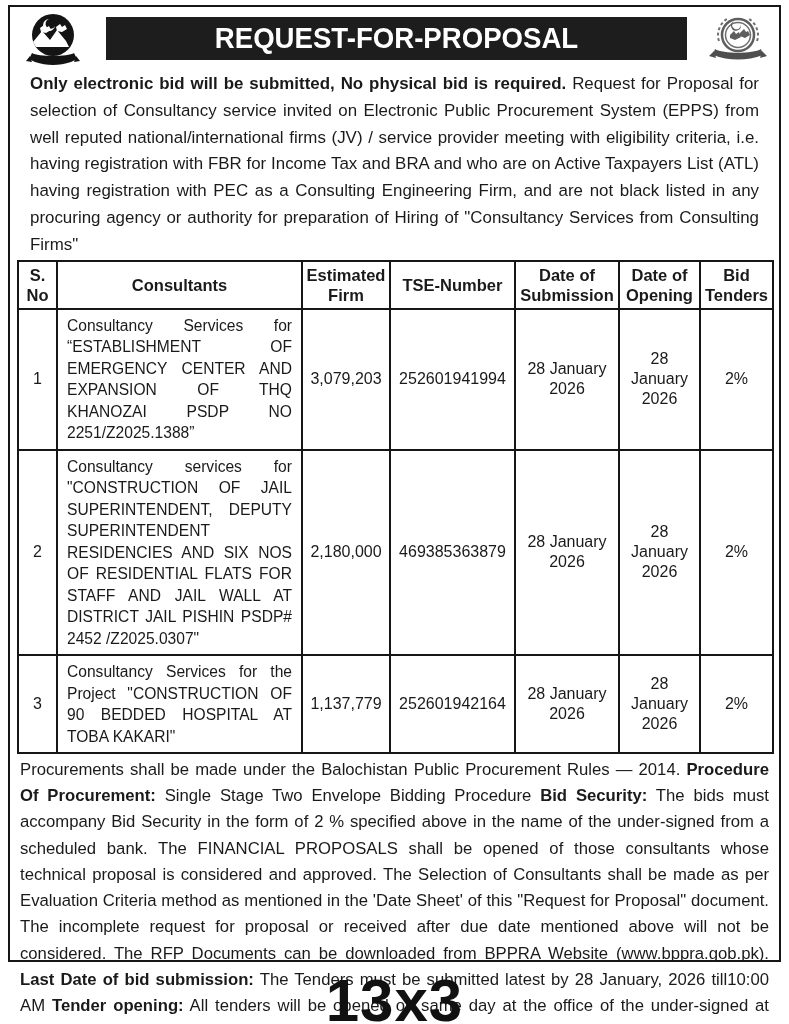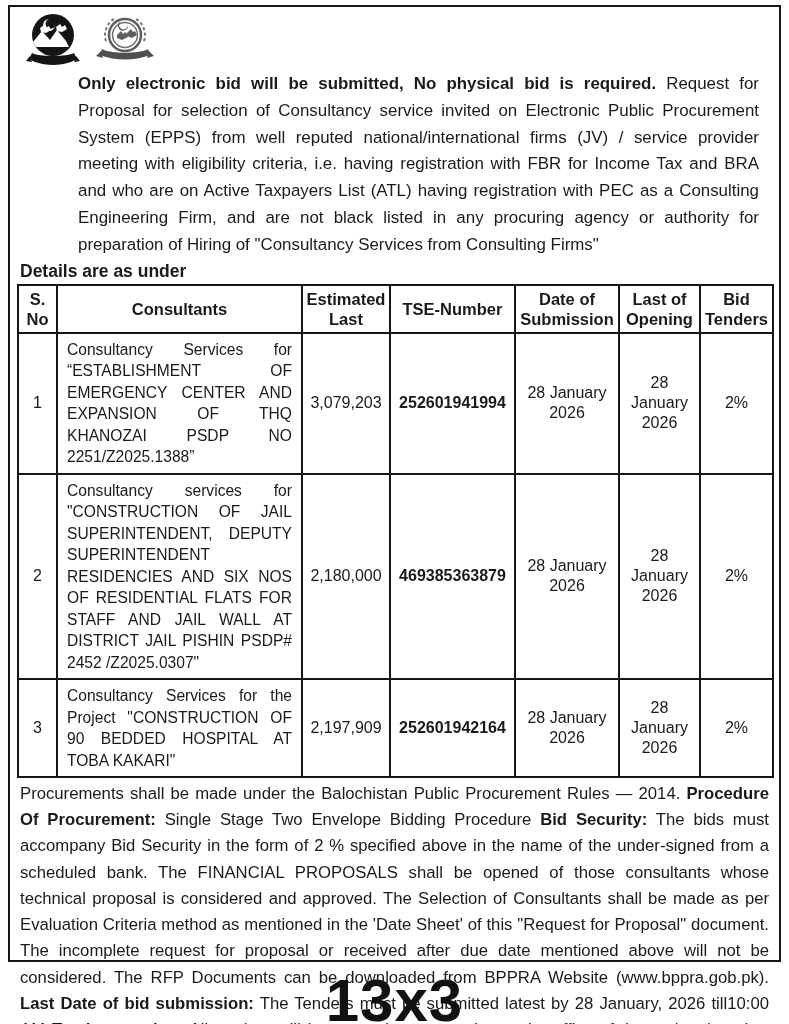--- a/index.html
+++ b/index.html
@@ -15,30 +15,30 @@
   
   .hdr{display:flex;align-items:center;padding:4px 6px 2px 6px;}
   .logo{flex:0 0 auto;line-height:0;}
   .banner{
     flex:1;margin:2px 16px 6px 16px;background:#1d1d1d;color:#fff;
     height:43px;display:flex;align-items:center;justify-content:center;
     font-weight:bold;font-size:30px;letter-spacing:0px;
   }
   .banner span{display:inline-block;transform:scaleX(.92);}
   
-  .intro{padding:0 20px;font-size:16.9px;line-height:26.8px;text-align:justify;margin-left:48px;}
+  .intro{padding:0 20px;font-size:16.9px;line-height:26.8px;text-align:justify;}
   .b{font-weight:bold;}
   .details{padding:0 10px;font-weight:bold;font-size:17.5px;line-height:24px;}
   
   table{border-collapse:collapse;margin:1px 7px 0 7px;table-layout:fixed;width:755px;}
   th,td{border:2px solid #161616;padding:2px 4px;text-align:center;vertical-align:middle;}
   th{font-size:16.5px;line-height:20px;font-weight:bold;padding:3px 2px;}
   td{font-size:16px;line-height:20px;}
   td.desc{text-align:justify;padding:5px 9px;font-size:15.6px;line-height:21.5px;}
-  td.tse{font-weight:bold;border-radius:8px;}
+  td.tse{font-weight:normal;border-radius:8px;}
   
   .terms{padding:3px 10px 0 10px;font-size:16.7px;line-height:26.2px;text-align:justify;}
   
   .size-label{
     position:absolute;left:0;top:966px;width:789px;text-align:center;
     font-weight:bold;font-size:60px;letter-spacing:1px;color:#111;
   }
 </style>
 </head>
 <body>
@@ -50,56 +50,58 @@
       <svg width="74" height="56" viewBox="0 0 74 56">
         <circle cx="37" cy="23" r="21" fill="#141414"></circle>
         <path d="M33 7a6 6 0 1 0 6 7 5 5 0 1 1-6-7z" fill="#fff"></path>
         <path d="M24 16l4-3 2 3 3-2 2 4-5 3-5-1z" fill="#fff"></path>
         <path d="M40 15l4-3 2 3 3-2 2 4-5 3-5-1z" fill="#fff"></path>
         <path d="M17 30l9-11 8 9 7-10 9 11 3 6H20z" fill="#fff"></path>
         <path d="M16 41c6 4 36 4 42 0l3 6-6 3c-12 4-24 4-36 0l-6-3z" fill="#141414"></path>
         <path d="M14 44l-4 5 6 1zM60 44l4 5-6 1z" fill="#141414"></path>
       </svg>
     </span>
+    <div class="banner">
+      <span>REQUEST-FOR-PROPOSAL</span>
+    </div>
     <span class="logo">
       <svg width="70" height="58" viewBox="0 0 70 58">
         <circle cx="35" cy="24" r="16" fill="none" stroke="#5e5e5e" stroke-width="2.5"></circle>
         <circle cx="35" cy="24" r="12.5" fill="none" stroke="#6f6f6f" stroke-width="1.5"></circle>
         <path d="M31 10a5 5 0 1 0 7 4 4.5 4.5 0 1 1-7-4z" fill="#5e5e5e"></path>
         <path d="M27 24l4-4 2 3 3-2 2 5-6 3-5-2z" fill="#5e5e5e"></path>
         <path d="M37 22l4-4 2 3 2-1 2 4-5 3-5-2z" fill="#5e5e5e"></path>
         <path d="M16 30c-3-8 1-18 8-22M54 30c3-8-1-18-8-22" fill="none" stroke="#6f6f6f" stroke-width="2" stroke-dasharray="3 2.5"></path>
         <path d="M12 38c8 5 38 5 46 0l2 6c-16 6-34 6-50 0z" fill="#4f4f4f"></path>
         <path d="M11 40l-5 5 7 2zM59 40l5 5-7 2z" fill="#4f4f4f"></path>
       </svg>
     </span>
   </div>
 
   <div class="intro"><span class="b">Only electronic bid will be submitted, No physical bid is required.</span><span> Request for Proposal for selection of Consultancy service invited on Electronic Public Procurement System (EPPS) from well reputed national/international firms (JV) / service provider meeting with eligibility criteria, i.e. having registration with FBR for Income Tax and BRA and who are on Active Taxpayers List (ATL) having registration with PEC as a Consulting Engineering Firm, and are not black listed in any procuring agency or authority for preparation of Hiring of "Consultancy Services from Consulting Firms"</span></div>
 
-  <div class="details">Details are as under</div>
 
   <table>
     <colgroup>
       <col style="width:39px">
         <col style="width:245px">
         <col style="width:88px">
       <col style="width:125px">
         <col style="width:104px">
         <col style="width:81px">
         <col style="width:73px">
     </colgroup>
     <thead>
       <tr>
         <th>S. No</th>
         <th>Consultants</th>
-        <th>Estimated Last</th>
+        <th>Estimated Firm</th>
         <th>TSE-Number</th>
         <th>Date of Submission</th>
-        <th>Last of Opening</th>
+        <th>Date of Opening</th>
         <th>Bid Tenders</th>
       </tr>
     </thead>
     <tbody>
         <tr>
           <td>1</td>
           <td class="desc">Consultancy Services for “ESTABLISHMENT OF EMERGENCY CENTER AND EXPANSION OF THQ KHANOZAI PSDP NO 2251/Z2025.1388”</td>
           <td>3,079,203</td>
           <td class="tse">252601941994</td>
           <td>28 January 2026</td>
@@ -111,21 +113,21 @@
           <td class="desc">Consultancy services for "CONSTRUCTION OF JAIL SUPERINTENDENT, DEPUTY SUPERINTENDENT RESIDENCIES AND SIX NOS OF RESIDENTIAL FLATS FOR STAFF AND JAIL WALL AT DISTRICT JAIL PISHIN PSDP# 2452 /Z2025.0307"</td>
           <td>2,180,000</td>
           <td class="tse">469385363879</td>
           <td>28 January 2026</td>
           <td>28 January 2026</td>
           <td>2%</td>
         </tr>
         <tr>
           <td>3</td>
           <td class="desc">Consultancy Services for the Project "CONSTRUCTION OF 90 BEDDED HOSPITAL AT TOBA KAKARI"</td>
-          <td>2,197,909</td>
+          <td>1,137,779</td>
           <td class="tse">252601942164</td>
           <td>28 January 2026</td>
           <td>28 January 2026</td>
           <td>2%</td>
         </tr>
       </tbody>
   </table>
 
   <div class="terms"><span>Procurements shall be made under the Balochistan Public Procurement Rules — 2014.  </span><span class="b">Procedure Of Procurement:</span><span> Single Stage Two Envelope Bidding   Procedure   </span><span class="b">Bid Security:</span><span> The bids must accompany Bid Security in the form of 2 % specified above in the name of the under-signed from a scheduled bank.  The FINANCIAL PROPOSALS shall be opened of those consultants whose technical proposal is considered and approved. The Selection of Consultants shall be made as per Evaluation Criteria method as mentioned in the 'Date Sheet' of this "Request for Proposal" document. The incomplete request for proposal or received after due date mentioned above will not be considered. The RFP Documents can be downloaded from BPPRA Website (www.bppra.gob.pk). </span><span class="b">Last Date of bid submission:</span><span> The Tenders must be submitted latest by 28 January, 2026  till10:00 AM  </span><span class="b">Tender opening:</span><span> All tenders will be opened on same day at the office of the under-signed at  11:00 AM</span></div>
 

